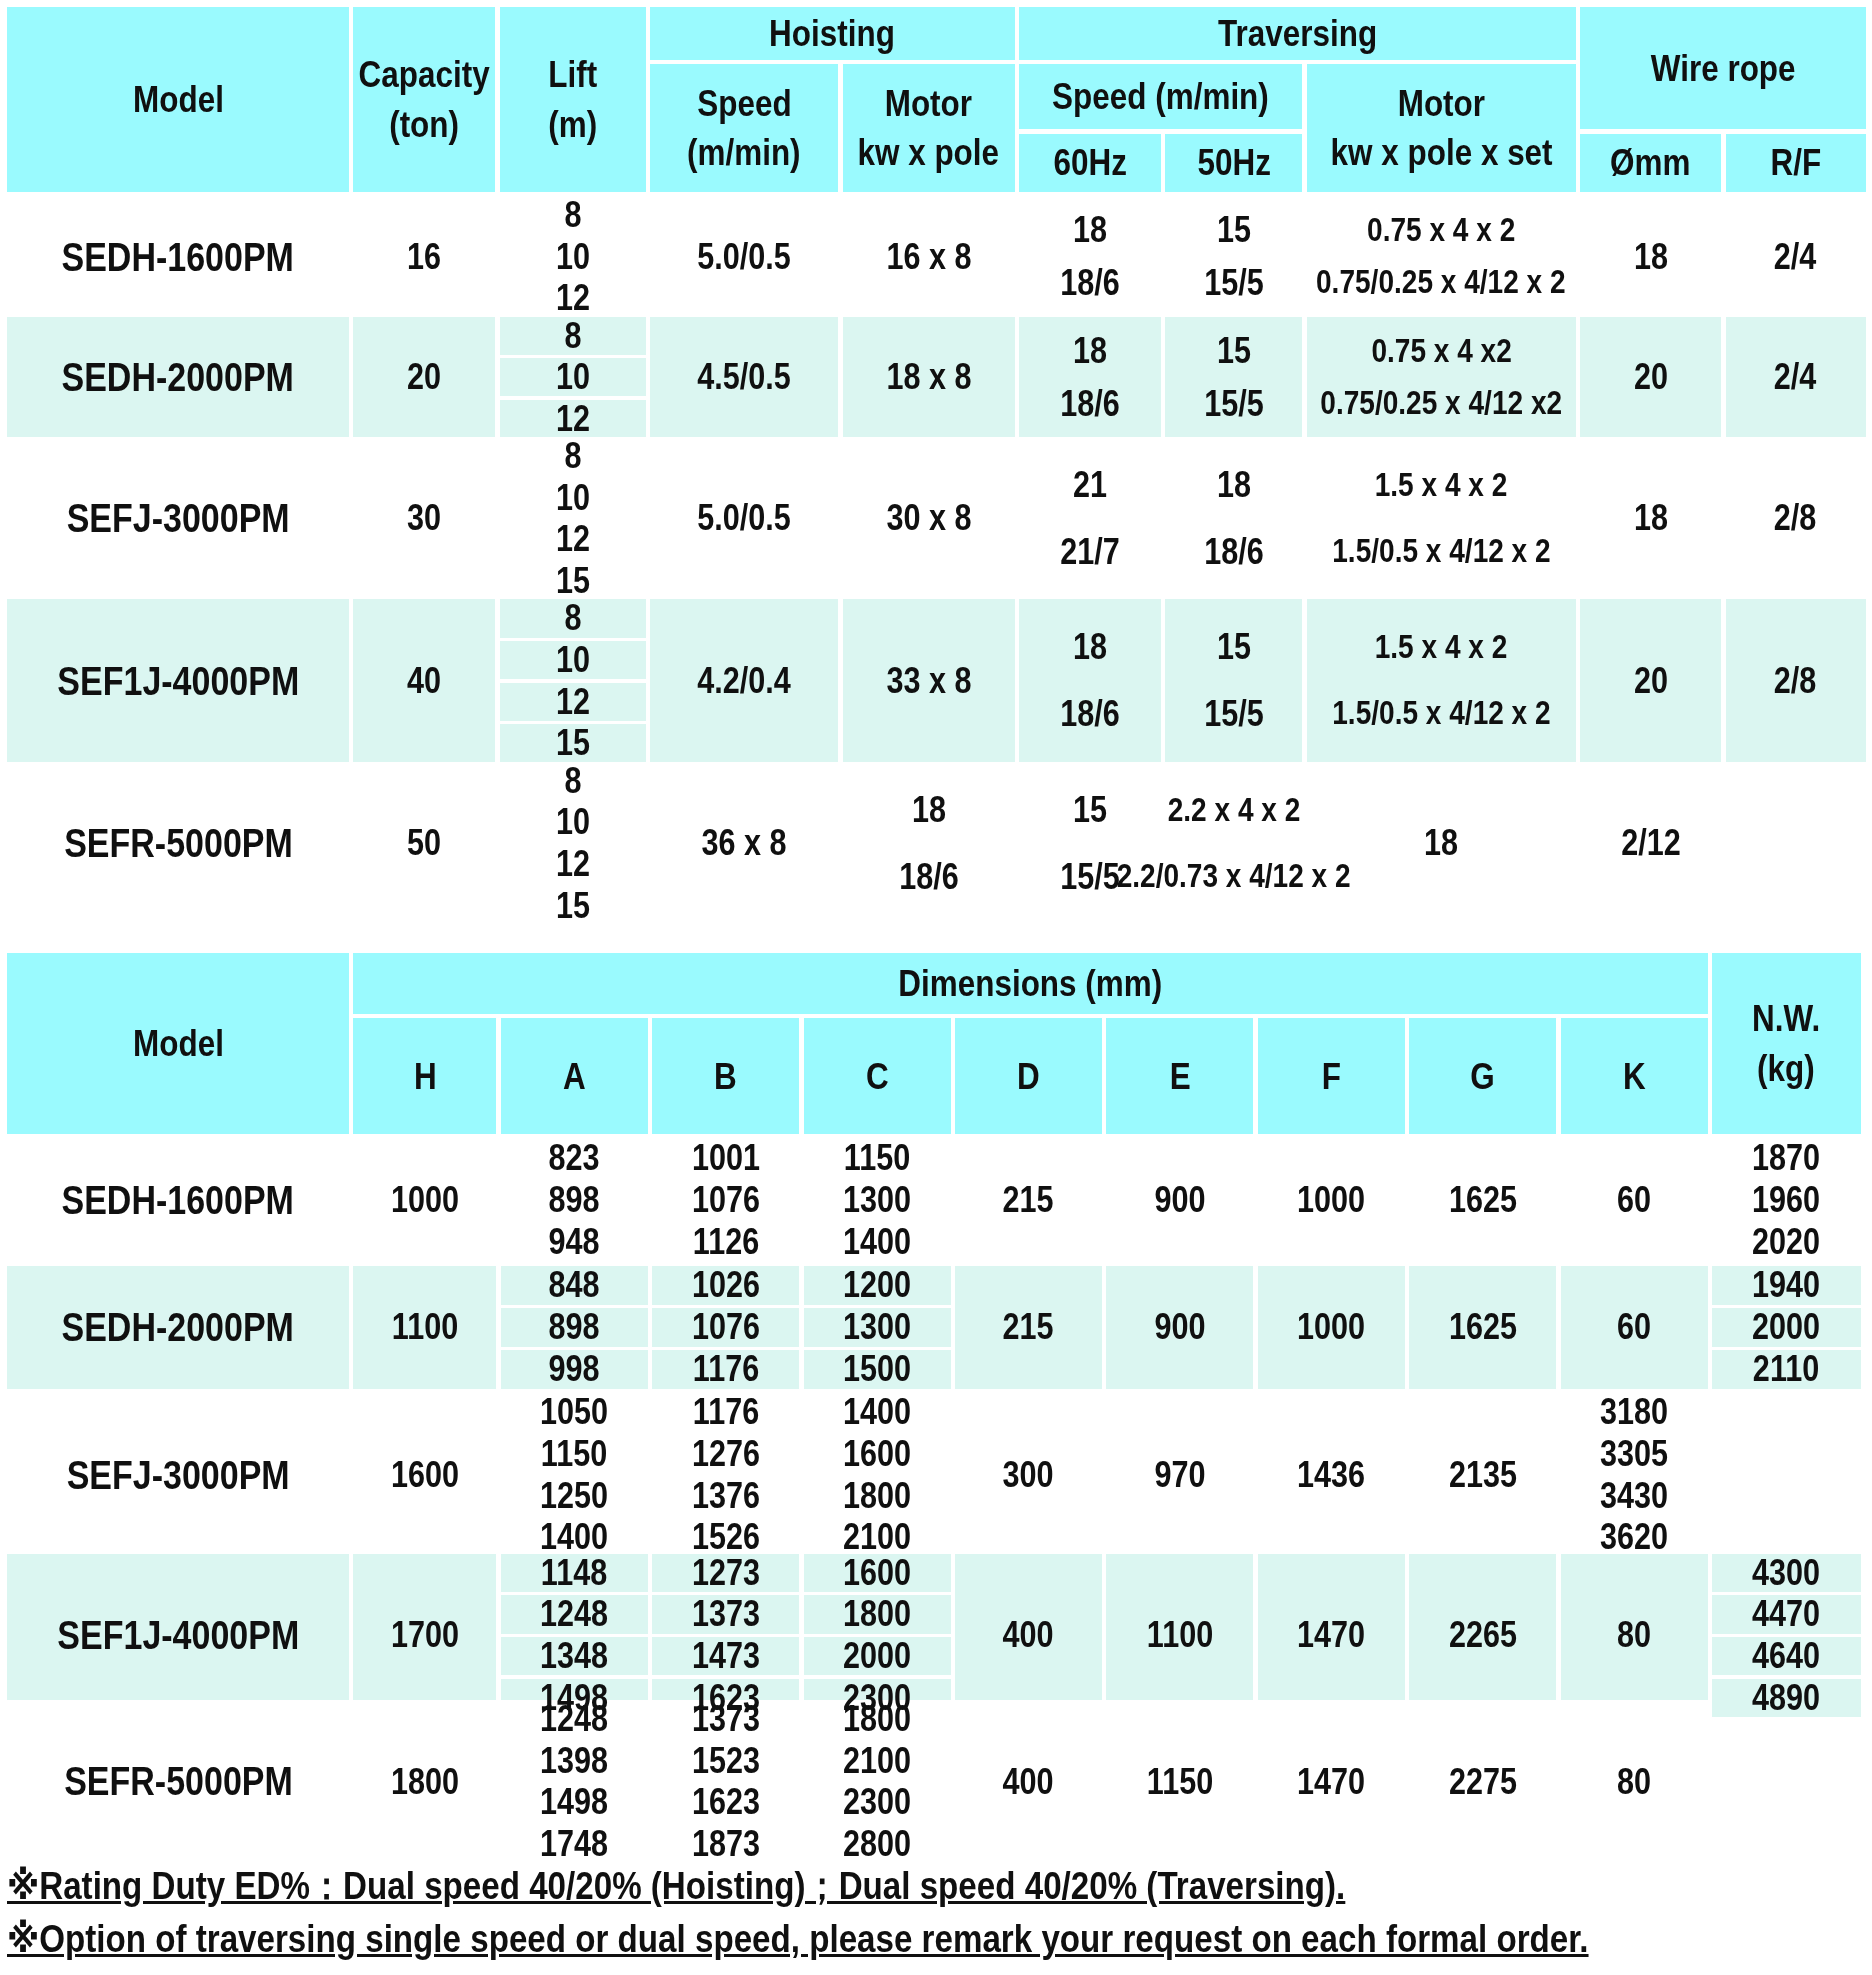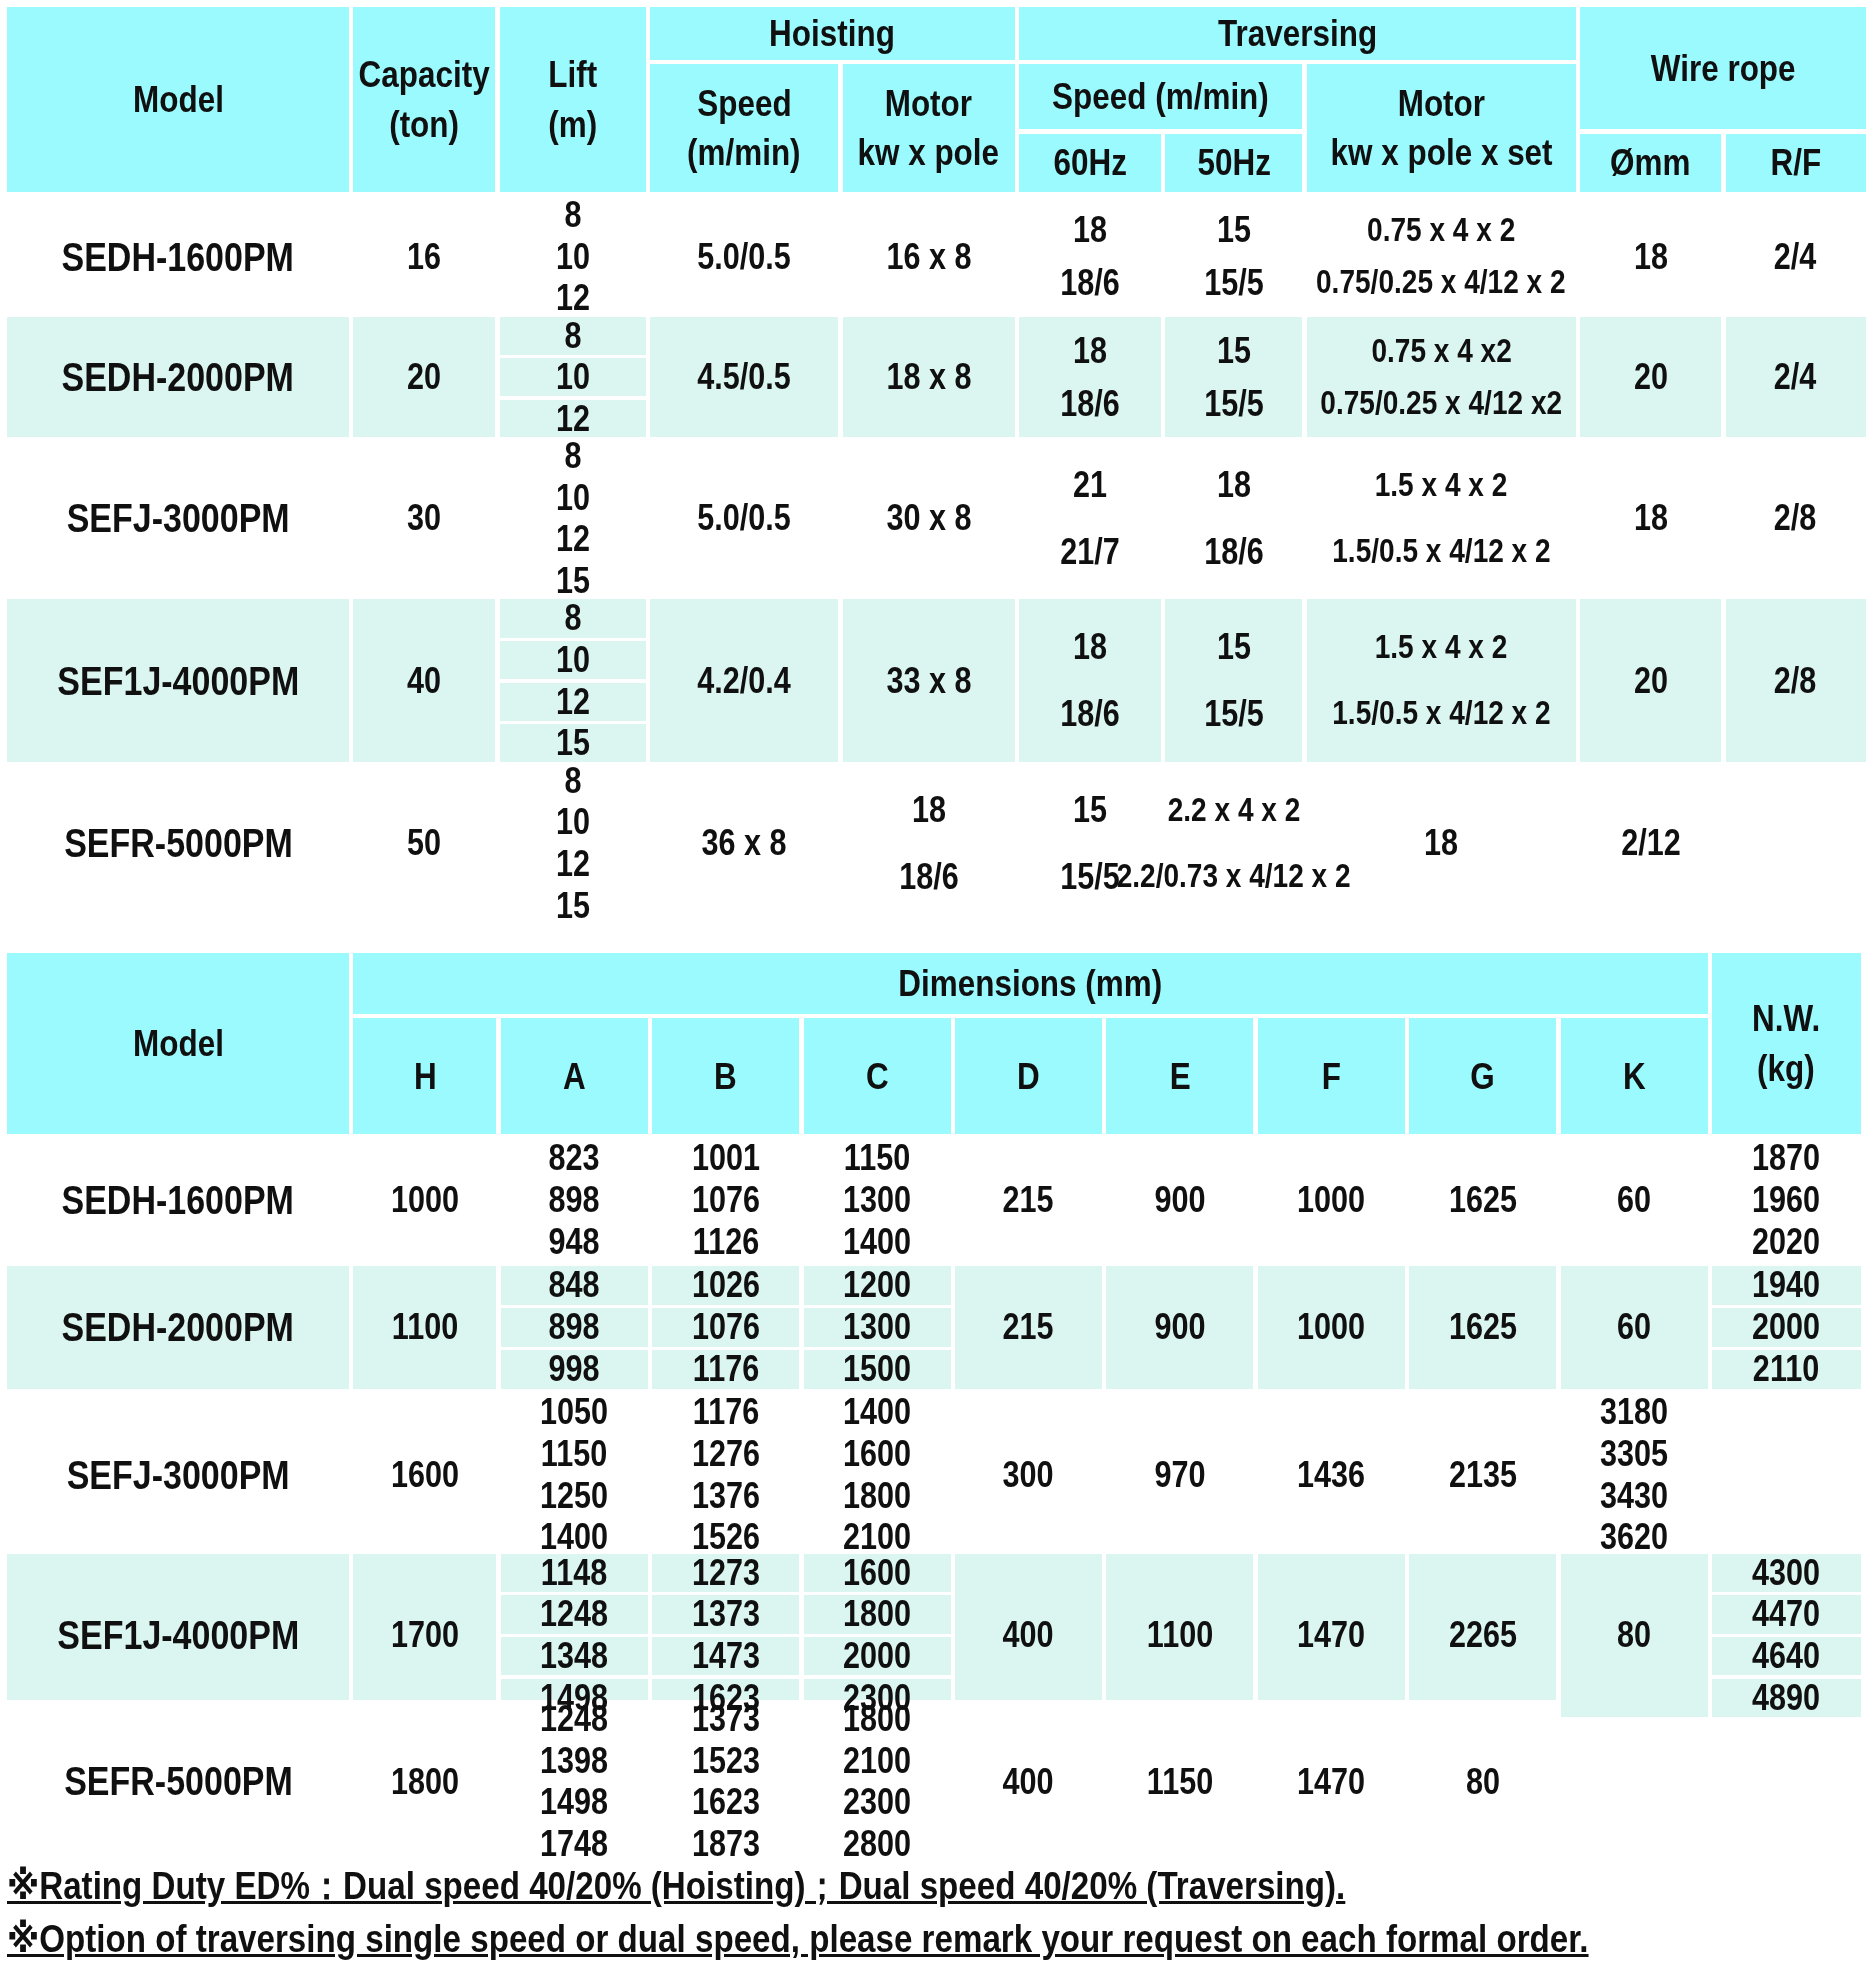--- a/index.html
+++ b/index.html
@@ -746,20 +746,23 @@
           <div class="cell">
             <div class="tx">400</div>
           </div>
           <div class="cell">
             <div class="tx">1150</div>
           </div>
           <div class="cell">
             <div class="tx">1470</div>
           </div>
           <div class="cell">
+            <div class="tx">2275</div>
+          </div>
+          <div class="cell">
             <div class="tx">80</div>
           </div>
         </div>
       </div>
   </div>
 
   <div class="notes">
     <div class="note">
       <span class="tx">※Rating Duty ED%：Dual speed 40/20% (Hoisting)；Dual speed 40/20% (Traversing).</span>
     </div>

